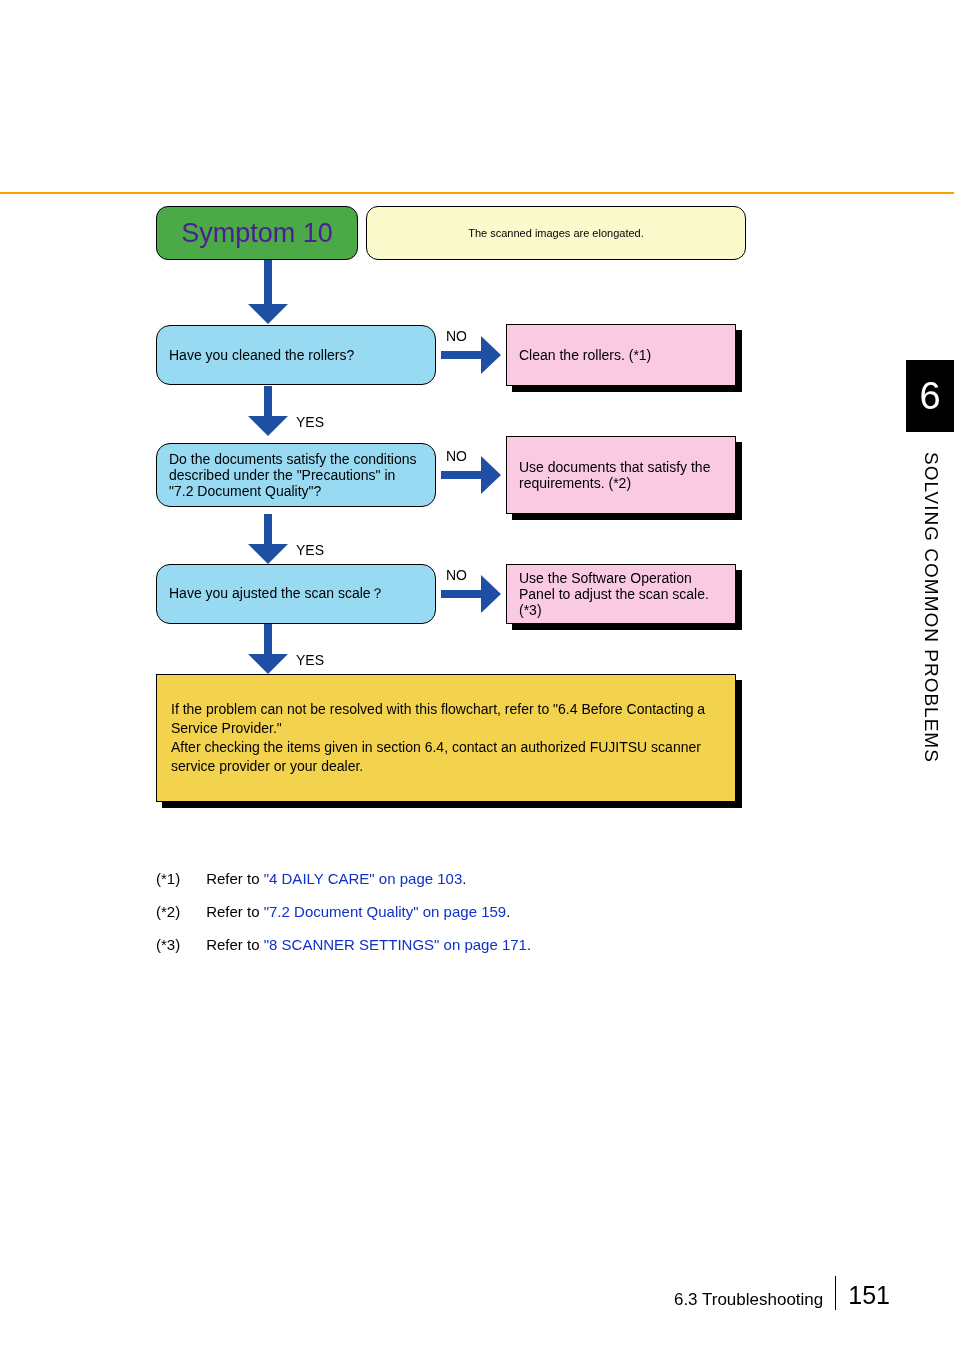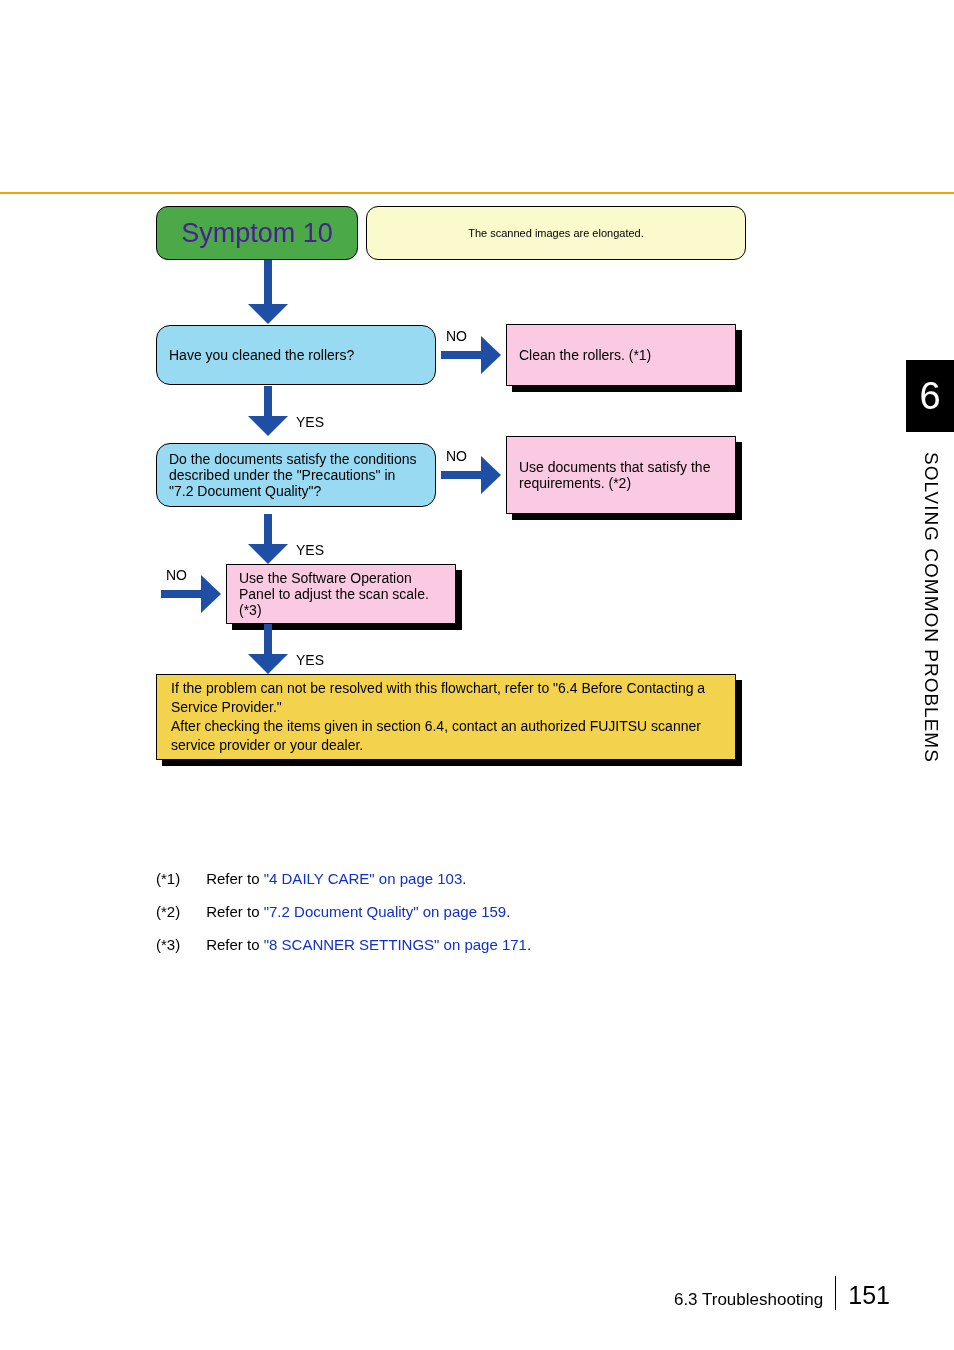--- a/index.html
+++ b/index.html
@@ -101,21 +101,21 @@
     height: 100%;
     background: #000;
     z-index: 0;
   }
   .final-box {
     position: relative;
     z-index: 1;
     width: 580px;
     background: #f3d24e;
     border: 1px solid #000;
-    padding: 4px 14px;
+    padding: 25px 14px;
     font-size: 14px;
     line-height: 1.35;
     box-sizing: border-box;
   }
   .arrow-down {
     margin-left: 92px;
     height: 64px;
     width: 40px;
     position: relative;
   }
@@ -284,20 +284,21 @@
 
   <div style="position:relative;">
     <div class="arrow-down" style="height:50px;">
       <div class="arrow-down-stem" style="height:30px;"></div>
         <div class="arrow-down-head" style="top:30px;"></div>
     </div>
     <span class="yn-label" style="left:140px; top:28px;">YES</span>
   </div>
 
   <div class="row" style="align-items:center;">
+    <div class="decision" style="min-height:60px; display:flex; align-items:center;">Have you ajusted the scan scale？</div>
     <div class="arrow-right-wrap">
       <span class="yn-label" style="top:-8px; left:10px;">NO</span>
       <div class="arrow-right">
         <div class="arrow-right-stem"></div>
           <div class="arrow-right-head"></div>
       </div>
     </div>
     <div class="action-wrap">
       <div class="action-shadow"></div>
       <div class="action-box" style="padding:3px 12px;">Use the Software Operation Panel to adjust the scan scale. (*3)</div>

